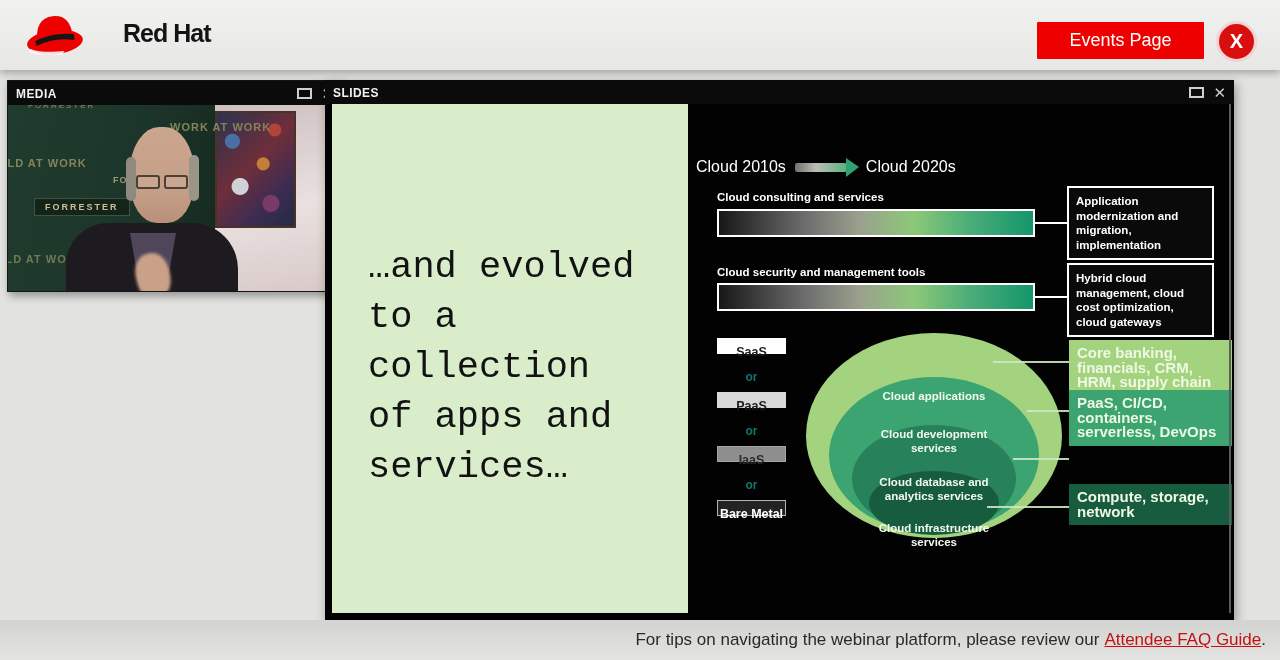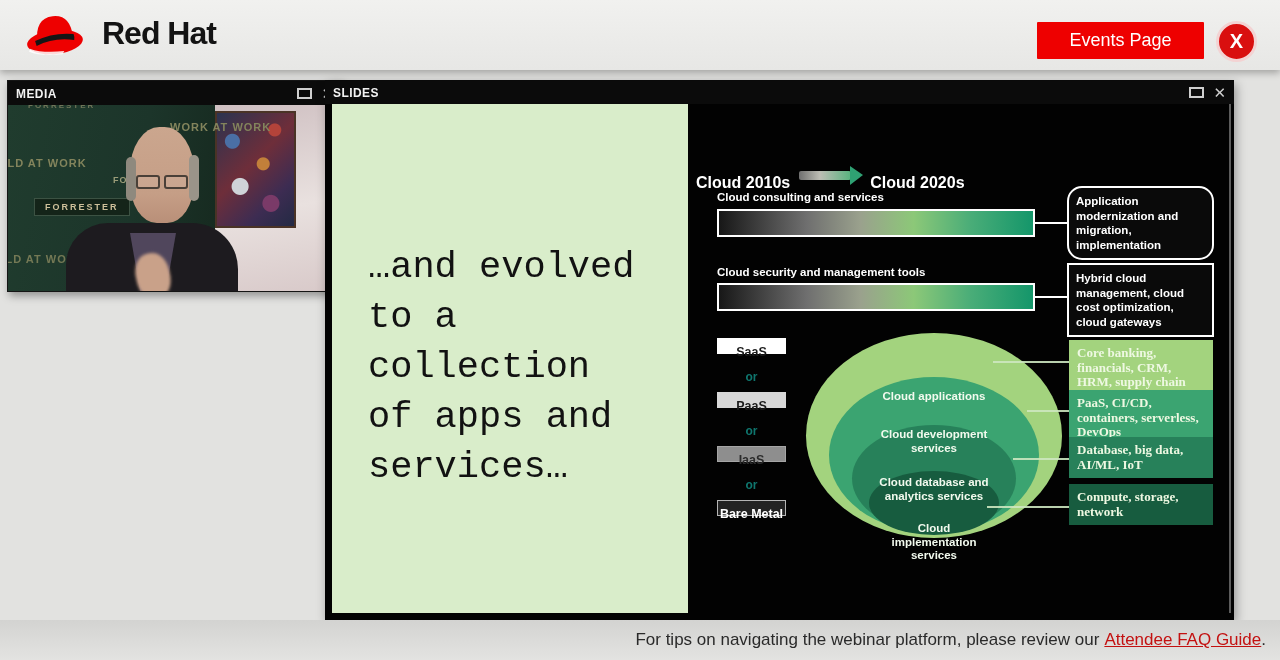--- a/index.html
+++ b/index.html
@@ -3,21 +3,21 @@
 <meta charset="utf-8">
 <style>
   * { margin:0; padding:0; box-sizing:border-box; }
   html,body { width:1280px; height:660px; overflow:hidden; background:#e2e2e0; }
   body { font-family:"Liberation Sans", sans-serif; position:relative; }
 
   
   .top-header { position:absolute; left:0; top:0; width:1280px; height:70px;
     background:linear-gradient(#f1f1ef,#e7e7e5); box-shadow:0 3px 7px rgba(0,0,0,.28); z-index:5; }
   .brand { position:absolute; left:24px; top:8px; display:flex; align-items:center; gap:14px; }
-  .brand-name { font-size:32px; font-weight:800; color:#131313; letter-spacing:-1px; }
+  .brand-name { font-size:25px; font-weight:800; color:#131313; letter-spacing:-1px;margin-left:21px; }
   .events-btn { position:absolute; left:1037px; top:22px; width:167px; height:37px;
     background:#e00; color:#fff; font-size:18px; border:none; border-radius:1px;
     display:flex; align-items:center; justify-content:center; cursor:pointer; }
   .close-circle { position:absolute; left:1216px; top:21px; width:41px; height:41px; border-radius:50%;
     background:#d90f0f; border:3px solid #f3d3d3; color:#fff; font-weight:900; font-size:20px;
     display:flex; align-items:center; justify-content:center; cursor:pointer; }
 
   
   .panel-header { height:24px; background:#0b0b0b; display:flex; align-items:center; padding:0 8px; }
   .panel-title { color:#f2f2f2; font-size:13px; font-weight:700; letter-spacing:.5px;
@@ -61,21 +61,21 @@
   
   .slides-panel { position:absolute; left:325px; top:80px; width:909px; height:540px;
     background:#020202; box-shadow:2px 4px 10px rgba(0,0,0,.35); }
   .slide-green { position:absolute; left:7px; top:24px; width:356px; height:509px; background:#d9edca; }
   .quote { position:absolute; left:36px; top:138px; font-family:Liberation Mono, monospace;
     font-size:37px; color:#121212; line-height:50px; }
   .scrollbar-line { position:absolute; left:904px; top:24px; width:2px; height:509px; background:#5c5c5c; }
 
   
   .era-row { position:absolute; left:371px; top:78px; display:flex; align-items:center; gap:9px; }
-  .era-label { color:#fff; font-weight:700; font-size:16px;margin-top:16px; }
+  .era-label { color:#fff; font-weight:400; font-size:16px; }
   .era-arrow { position:relative; width:52px; height:9px;
     background:linear-gradient(to right,#6f6f6f,#bdbdb4 40%,#58b37e); border-radius:2px; }
   .era-arrow:after { content:""; position:absolute; right:-12px; top:-5px;
     border-left:13px solid #2fa173; border-top:9px solid transparent; border-bottom:10px solid transparent; }
 
   .bar-label { position:absolute; color:#fff; font-size:11.5px; font-weight:700; }
   .grad-bar { position:absolute; width:318px; height:28px; border:2px solid #fff;
     background:linear-gradient(to right,#171717,#6f6f6f 28%,#9aa18d 45%,#8cc878 62%,#4aad78 80%,#14966a); }
   .h-connector { position:absolute; height:2px; background:#fff; }
 
@@ -83,22 +83,22 @@
     color:#fff; font-size:11.5px; font-weight:700; line-height:14.5px; padding:6px 7px; }
 
   .stack-box { position:absolute; left:392px; width:69px; height:16px; text-align:center;
     line-height:26px; font-size:12.5px; font-weight:700; }
   .or-label { position:absolute; left:392px; width:69px; text-align:center; color:#0f766e;
     font-size:12px; font-weight:700; }
 
   .ring { position:absolute; border-radius:50%; }
   .ring-label { position:absolute; text-align:center; color:#f2faee; font-size:11.5px; font-weight:700; line-height:13.5px;margin-top:35px; }
   .ring-connector { position:absolute; height:2px; background:#cde7c0; opacity:.9; }
-  .callout-green { position:absolute; left:744px; width:144px; color:#eef8e2; font-size:13px;
-    font-weight:700; line-height:14.5px; padding:6px 8px;font-family:Liberation Serif, serif; }
+  .callout-green { position:absolute; left:744px; width:163px; color:#eef8e2; font-size:15px;
+    font-weight:700; line-height:14.5px; padding:6px 8px; }
 
   
   .footer { position:absolute; left:0; top:620px; width:1280px; height:40px;
     background:linear-gradient(#d3d3d1,#e3e3e1); display:flex; align-items:center;
     justify-content:flex-end; padding-right:14px; font-size:17px; color:#2a2a2a; }
   .footer a { color:#c31111; text-decoration:underline; cursor:pointer; margin-left:5px; }
 </style>
 </head>
 <body>
 
@@ -167,21 +167,21 @@
 
   <div class="era-row">
     <span class="era-label">Cloud 2010s</span>
     <span class="era-arrow"></span>
     <span class="era-label" style="margin-left:10px">Cloud 2020s</span>
   </div>
 
   <span class="bar-label" style="left:392px; top:111px;">Cloud consulting and services</span>
   <div class="grad-bar" style="left:392px; top:129px;"></div>
   <div class="h-connector" style="left:710px; top:142px; width:33px;"></div>
-  <div class="callout-dark" style="top:106px; min-height:64px;border-radius:15px;">Application modernization and migration, implementation</div>
+  <div class="callout-dark" style="top:106px; min-height:64px;">Application modernization and migration, implementation</div>
 
   <span class="bar-label" style="left:392px; top:186px;">Cloud security and management tools</span>
   <div class="grad-bar" style="left:392px; top:203px;"></div>
   <div class="h-connector" style="left:710px; top:216px; width:33px;"></div>
   <div class="callout-dark" style="top:183px; min-height:70px;">Hybrid cloud management, cloud cost optimization, cloud gateways</div>
 
   <div class="stack-box" style="top: 258px; background: rgb(255, 255, 255); color: rgb(26, 26, 26); border: 1px solid rgb(255, 255, 255);">SaaS</div>
   <div class="or-label" style="top:290px;">or</div>
   <div class="stack-box" style="top: 312px; background: rgb(216, 216, 216); color: rgb(26, 26, 26); border: 1px solid rgb(216, 216, 216);">PaaS</div>
   <div class="or-label" style="top:344px;">or</div>
@@ -190,30 +190,29 @@
   <div class="stack-box" style="top: 420px; background: rgb(35, 35, 35); color: rgb(255, 255, 255); border: 1px solid rgb(181, 181, 181);">Bare Metal</div>
 
   <div class="ring" style="left: 481px; top: 253px; width: 256px; height: 205px; background: rgb(163, 211, 126);"></div>
   <div class="ring" style="left: 504px; top: 297px; width: 210px; height: 156px; background: rgb(59, 164, 113);"></div>
   <div class="ring" style="left: 527px; top: 345px; width: 164px; height: 107px; background: rgb(39, 129, 90);"></div>
   <div class="ring" style="left: 544px; top: 391px; width: 130px; height: 64px; background: rgb(23, 92, 63);"></div>
 
   <div class="ring-label" style="left:534px; top:275px; width:150px;">Cloud applications</div>
   <div class="ring-label" style="left:549px; top:313px; width:120px;">Cloud development services</div>
   <div class="ring-label" style="left:539px; top:361px; width:140px;">Cloud database and analytics services</div>
-  <div class="ring-label" style="left:549px; top:407px; width:120px;">Cloud implementation services</div>
+  <div class="ring-label" style="left:549px; top:407px; width:120px;">Cloud infrastructure services</div>
 
   <div class="ring-connector" style="left:668px; top:281px; width:76px;"></div>
   <div class="ring-connector" style="left:702px; top:330px; width:42px;"></div>
   <div class="ring-connector" style="left:688px; top:378px; width:56px;"></div>
   <div class="ring-connector" style="left:662px; top:426px; width:82px;"></div>
 
   <div class="callout-green" style="top: 260px; min-height: 41px; background: rgb(163, 211, 126);">Core banking, financials, CRM, HRM, supply chain</div>
   <div class="callout-green" style="top: 310px; min-height: 41px; background: rgb(59, 164, 113);">PaaS, CI/CD, containers, serverless, DevOps</div>
-  <div class="callout-green" style="top: 357px; min-height: 41px; background: rgb(39, 129, 90);">Database, big data, AI/ML, IoT</div>
   <div class="callout-green" style="top: 404px; min-height: 41px; background: rgb(23, 92, 63);">Compute, storage, network</div>
 
   <div class="scrollbar-line"></div>
 </div>
 
 <div class="footer">
   <span>For tips on navigating the webinar platform, please review our</span>
   <a>Attendee FAQ Guide</a>
   <span>.</span>
 </div>

